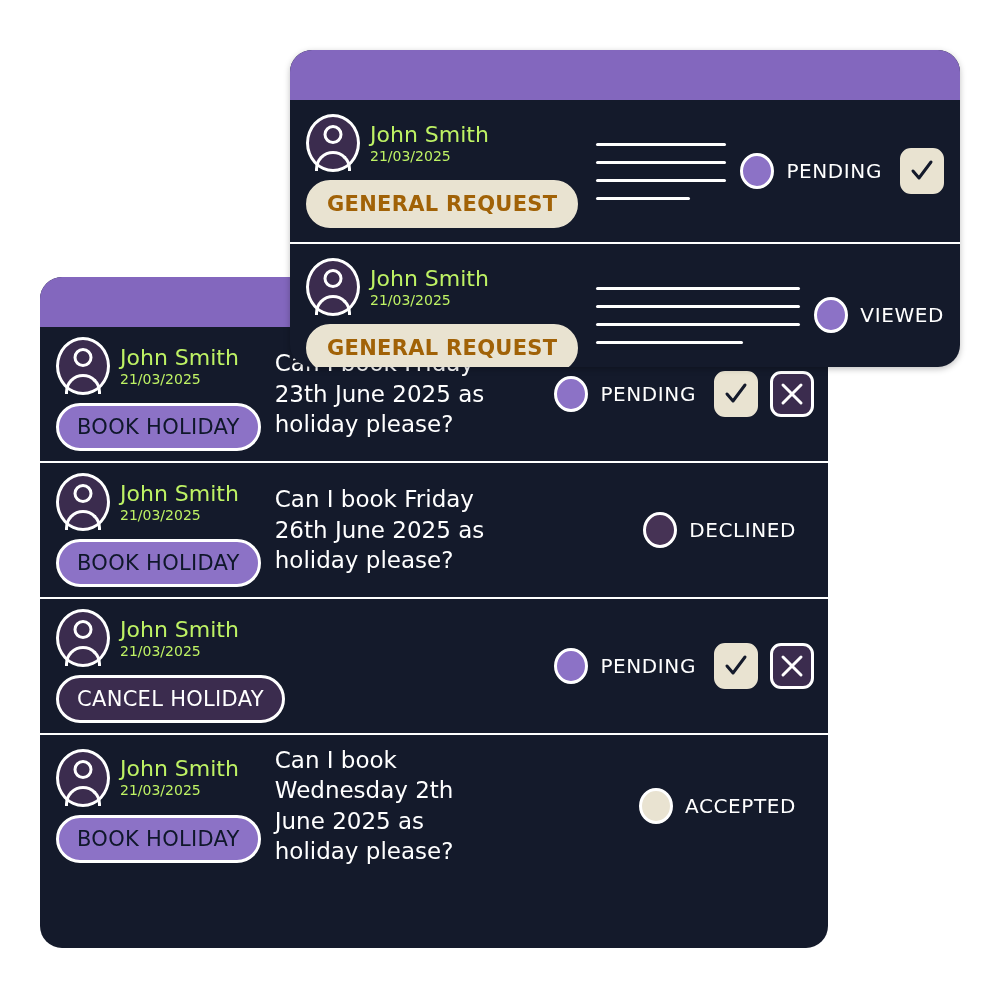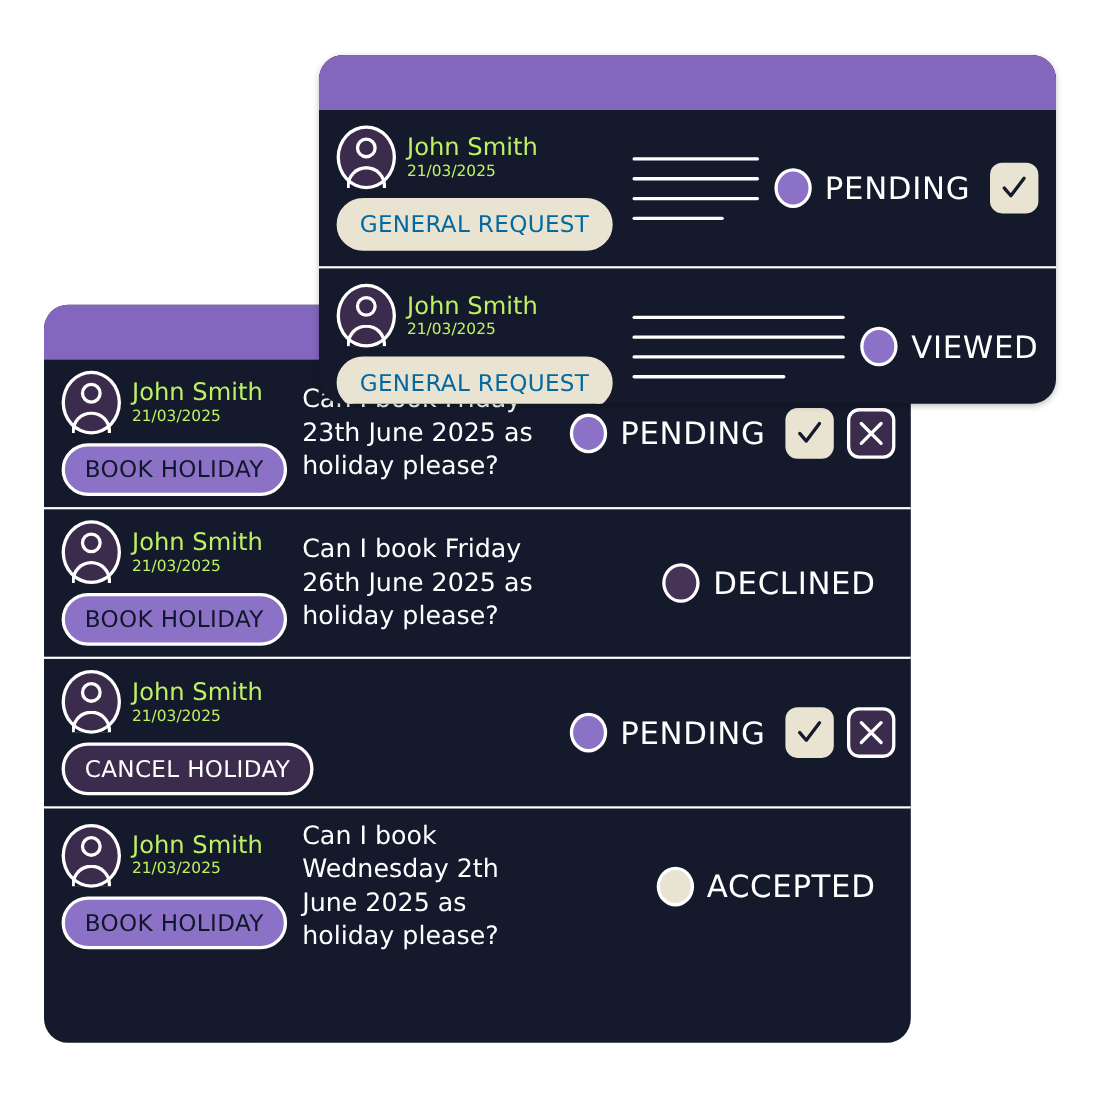--- a/index.html
+++ b/index.html
@@ -115,22 +115,23 @@
     border-radius: 999px;
     padding: 9px 18px;
     font-size: 21px;
     letter-spacing: .3px;
     white-space: nowrap;
     border: 3px solid #ffffff;
     box-sizing: border-box;
   }
   .tag.cream {
     background: #E9E3D1;
-    color: #0369a1;
+    color: #a16207;
     border-color: #E9E3D1;
+    font-weight: bold;
   }
   .tag.lilac {
     background: #8C72C6;
     color: #0f172a;
   }
   .tag.plum {
     background: #3B2C4E;
     color: #ffffff;
   }
 
@@ -174,21 +175,21 @@
     border: 3px solid #ffffff;
     box-sizing: border-box;
     flex: 0 0 auto;
   }
   .dot.pending  { background: #8C72C6; }
   .dot.declined { background: #463355; }
   .dot.accepted { background: #E9E3D1; }
   .dot.viewed   { background: #8C72C6; }
   .status-label {
     color: #ffffff;
-    font-size: 28px;
+    font-size: 20px;
     letter-spacing: .6px;
     white-space: nowrap;
   }
 
   
   .actions {
     display: flex;
     align-items: center;
     gap: 12px;
     flex: 0 0 auto;

